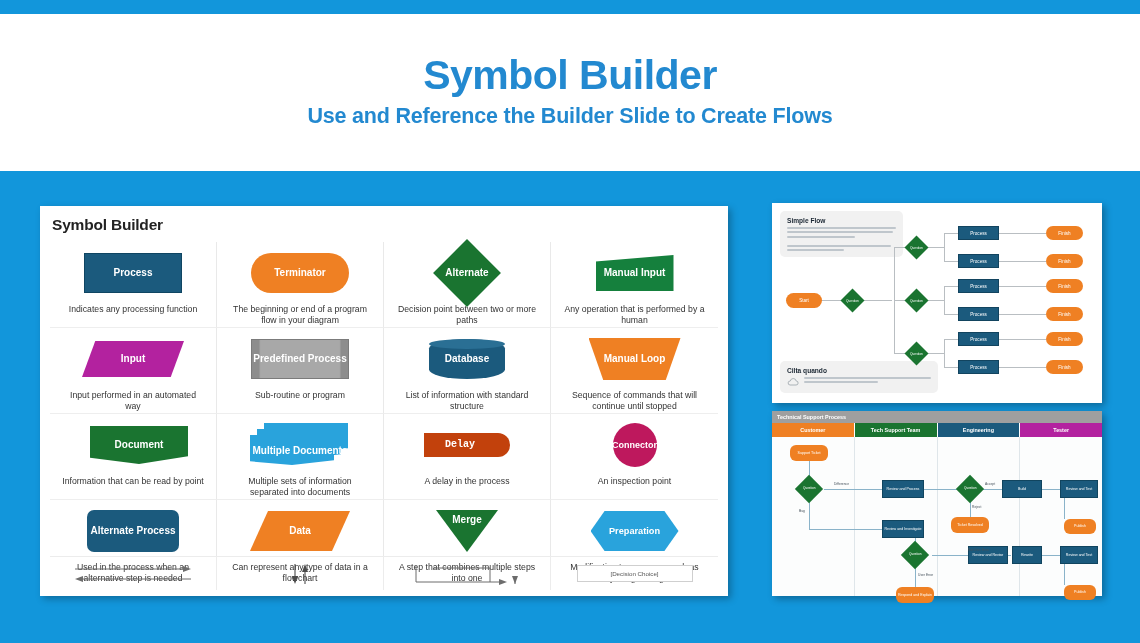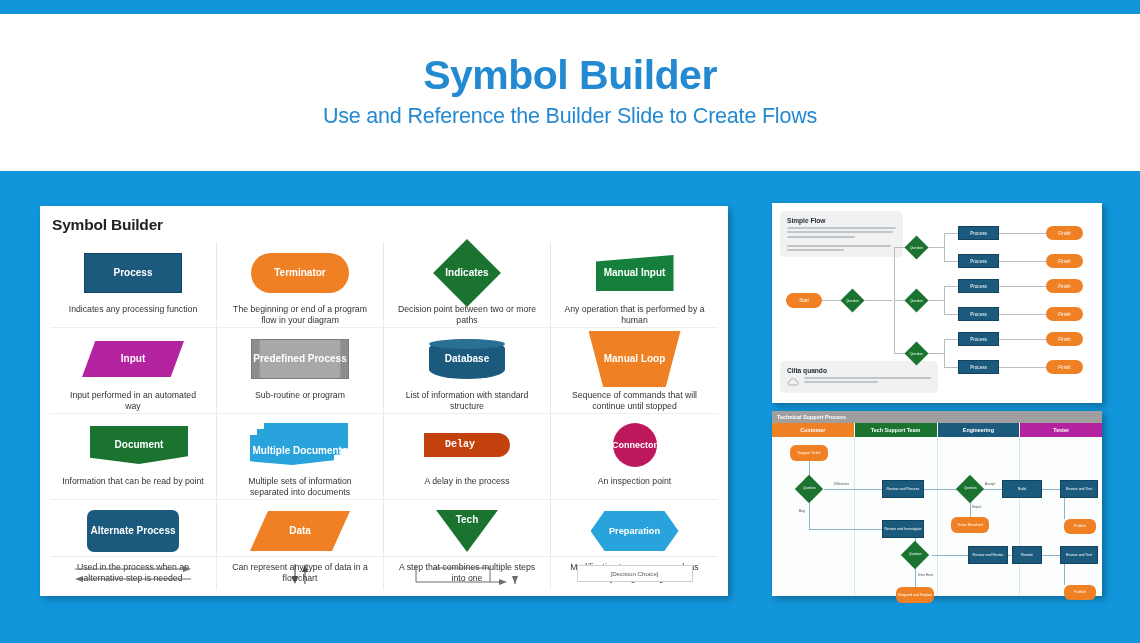--- a/index.html
+++ b/index.html
@@ -15,21 +15,21 @@
   .top-strip { position: absolute; left:0; top:0; width:1140px; height:14px; background:#1296db; }
   .header-band { position: absolute; left:0; top:14px; width:1140px; height:157px; background:#ffffff; }
   .main-band { position: absolute; left:0; top:171px; width:1140px; height:472px; background:#1296db; }
 
   .deck-title {
     position:absolute; left:0; top:52px; width:1140px; text-align:center;
     font-size:41px; font-weight:bold; color:#2389d0; letter-spacing:-0.5px;
   }
   .deck-subtitle {
     position:absolute; left:0; top:104px; width:1140px; text-align:center;
-    font-size:21.5px; font-weight:normal; color:#2389d0; letter-spacing:-0.2px;
+    font-size:21.5px; font-weight:bold; color:#2389d0; letter-spacing:-0.2px;
   }
 
   
   .builder-card {
     position:absolute; left:40px; top:206px; width:688px; height:390px;
     background:#ffffff; box-shadow: 3px 3px 7px rgba(0,0,0,.28);
   }
   .builder-title {
     position:absolute; left:12px; top:10px; font-size:15.5px; font-weight:bold;
     color:#222; letter-spacing:-0.2px;
@@ -70,21 +70,21 @@
     width:102px; height:36px; background:#b3229f;
     clip-path: polygon(13% 0, 100% 0, 87% 100%, 0 100%);
   }
   .shp-predef {
     width:98px; height:40px;
     background:linear-gradient(90deg,#8d8d8d 0%,#8d8d8d 7%,#a8a8a8 9%,#a8a8a8 91%,#8d8d8d 93%,#8d8d8d 100%);
     border:1px solid #7b7b7b;
   }
   .shp-database { width:76px; height:40px; background:#1b5a7d; border-radius:50%/24% 24% 24% 24%; }
   .shp-manualloop {
-    width:92px; height:56px; background:#ef8023;
+    width:92px; height:42px; background:#ef8023;
     clip-path: polygon(0 0, 100% 0, 84% 100%, 16% 100%);
   }
   .shp-document {
     width:98px; height:38px; background:#1a7430;
     clip-path: polygon(0 0, 100% 0, 100% 80%, 50% 100%, 0 84%);
     margin-left: 12px;
   }
   .shp-multidoc { width:100px; height:44px; }
   .shp-delay { width:86px; height:24px; background:#c2410c; border-radius: 0 19px 19px 0; font-family: Liberation Mono, monospace; }
   .shp-connector { width:44px; height:44px; background:#be185d; border-radius:50%; }
@@ -216,21 +216,21 @@
               <span class="shape-label">Terminator</span>
             </div>
         </div>
         <div class="sym-desc">The beginning or end of a program flow in your diagram</div>
       </div>
 
       <div class="sym-cell">
         <div class="sym-art">
           <div class="deci-wrap" style="position:relative;">
             <div class="shp-decision"></div>
-            <span class="shape-label">Indicates</span>
+            <span class="shape-label">Alternate</span>
           </div>
         </div>
         <div class="sym-desc">Decision point between two or more paths</div>
       </div>
 
       <div class="sym-cell">
         <div class="sym-art">
           <div class="shp shp-manualinput">
               <span class="shape-label">Manual Input</span>
             </div>
@@ -328,21 +328,21 @@
           <div class="shp shp-data">
               <span class="shape-label">Data</span>
             </div>
         </div>
         <div class="sym-desc">Can represent any type of data in a flowchart</div>
       </div>
 
       <div class="sym-cell">
         <div class="sym-art">
           <div class="shp shp-merge">
-              <span class="shape-label" style="align-items:flex-start;padding-top:4px;">Tech</span>
+              <span class="shape-label" style="align-items:flex-start;padding-top:4px;">Merge</span>
             </div>
         </div>
         <div class="sym-desc">A step that combines multiple steps into one</div>
       </div>
 
       <div class="sym-cell">
         <div class="sym-art">
           <div class="shp shp-prep">
               <span class="shape-label" style="font-size:9.2px;">Preparation</span>
             </div>

